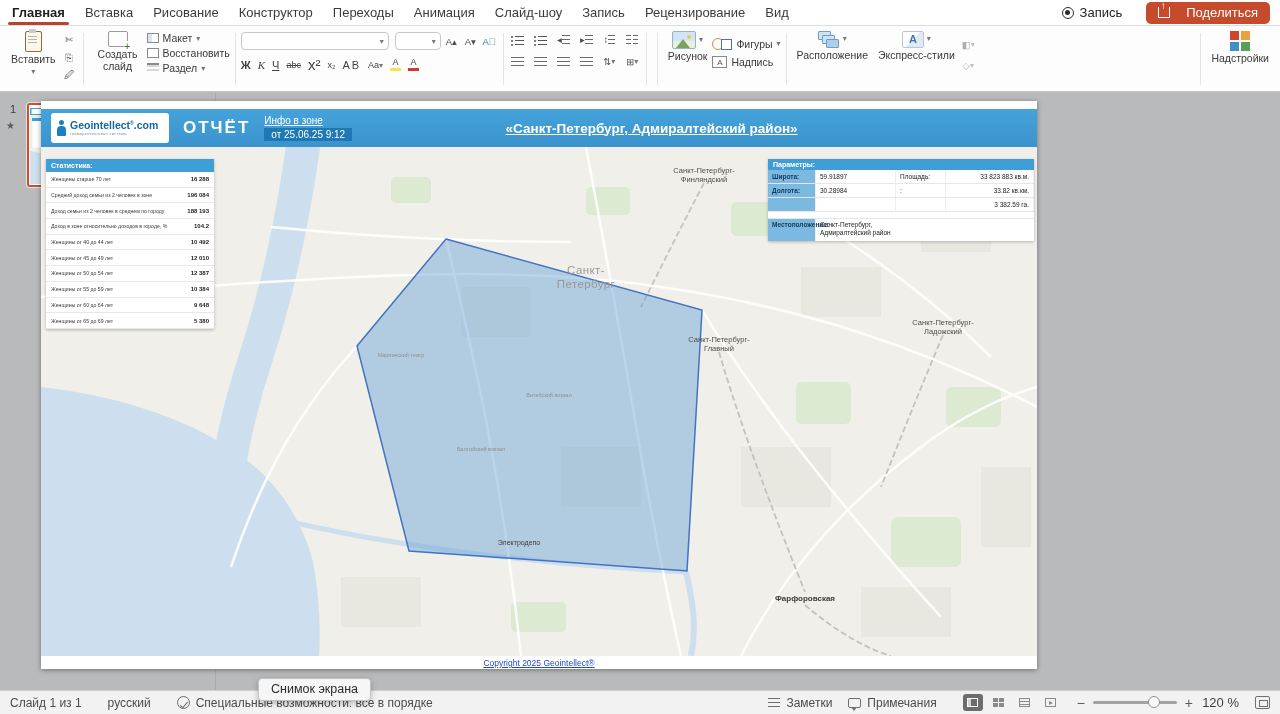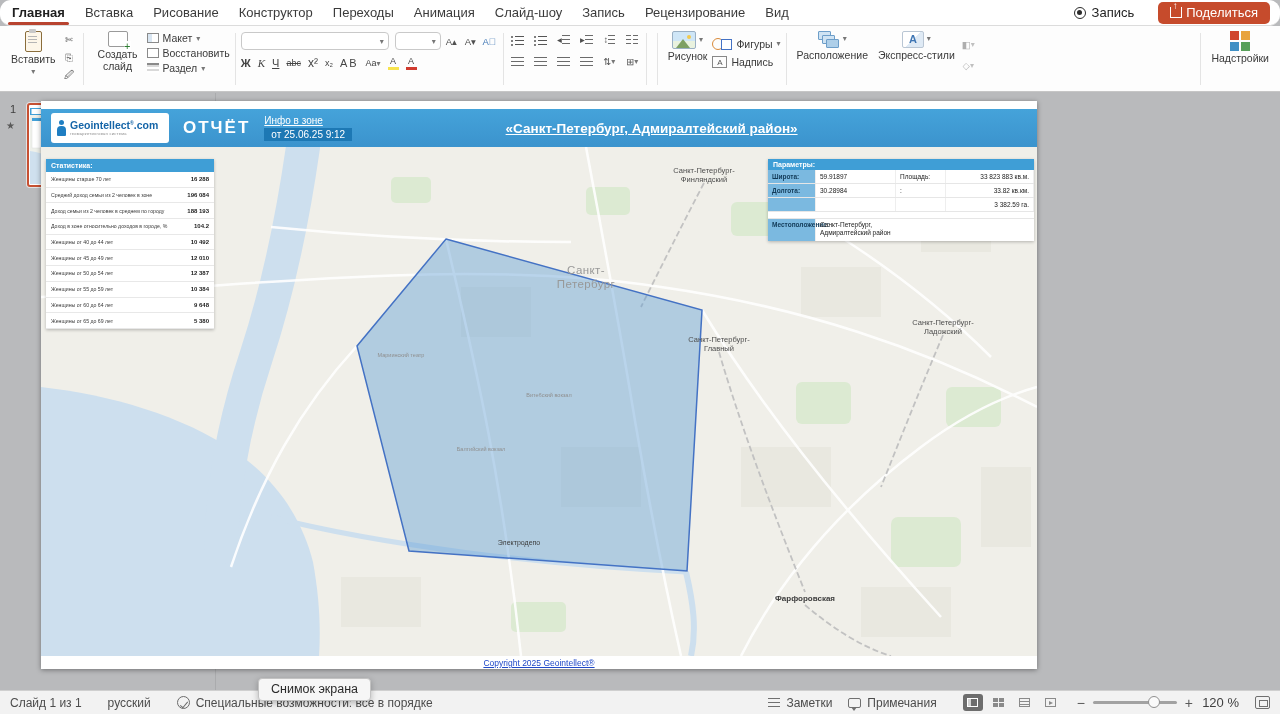--- a/index.html
+++ b/index.html
@@ -1,29 +1,29 @@
 <!DOCTYPE html>
 <html><head>
 <meta charset="utf-8">
 <style>
   * { box-sizing: border-box; margin: 0; padding: 0; }
   html,body { width:1280px; height:714px; overflow:hidden; }
   body { font-family:"Liberation Sans", sans-serif; background:#b9babc; position:relative; font-size:12px; color:#333; }
 
   
-  .menubar { position:absolute; top:0; left:0; right:0; height:26px; background:#ffffff; border-bottom:1px solid #dcdcdc; display:flex; align-items:center; padding:0 10px;border-radius:11px; }
+  .menubar { position:absolute; top:0; left:0; right:0; height:26px; background:#ffffff; border-bottom:1px solid #dcdcdc; display:flex; align-items:center; padding:0 10px; }
   .tabs { display:flex; gap:16px; align-items:center; }
   .menu-tab { font-size:13px; color:#3b3b3b; padding:4px 2px 5px; position:relative; white-space:nowrap; cursor:default; }
   .menu-tab.active { font-weight:bold; color:#1f1f1f; }
   .menu-tab.active::after { content:""; position:absolute; left:-2px; right:-2px; bottom:0; height:3px; background:#b8432f; border-radius:2px; }
   .menubar-right { margin-left:auto; display:flex; align-items:center; gap:14px; }
   .record-btn { display:flex; align-items:center; gap:6px; font-size:13px; color:#222; padding:3px 10px; border-radius:5px; }
   .rec-ico { width:12px; height:12px; border:1.5px solid #2b2b2b; border-radius:50%; position:relative; }
   .rec-ico::after { content:""; position:absolute; left:2.2px; top:2.2px; width:5px; height:5px; background:#2b2b2b; border-radius:50%; }
-  .share-btn { display:flex; align-items:center; gap:4px; background:#c64b2c; color:#fff; font-size:13px; padding:3px 12px 4px; border-radius:5px; }
+  .share-btn { display:flex; align-items:center; gap:16px; background:#c64b2c; color:#fff; font-size:13px; padding:3px 12px 4px; border-radius:5px; }
   .share-ico { width:12px; height:11px; border:1.3px solid #fff; border-top:none; position:relative; display:inline-block; }
   .share-ico::after { content:"↑"; position:absolute; left:1.5px; top:-7px; font-size:10px; color:#fff; font-weight:bold; }
 
   
   .ribbon { position:absolute; top:26px; left:0; right:0; height:66px; background:#fdfdfd; border-bottom:1px solid #c6c6c6; display:flex; align-items:stretch; padding:3px 6px 2px; }
   .rsep { width:1px; background:#e4e4e4; margin:4px 5px; flex:none; }
   .big-btn { display:flex; flex-direction:column; align-items:center; justify-content:flex-start; padding:2px 5px; gap:2px; font-size:10.5px; color:#3a3a3a; text-align:center; line-height:1.1; }
   .caret { font-size:8px; color:#777; }
   .stack { display:flex; flex-direction:column; justify-content:flex-start; gap:3px; padding-top:3px; }
   .srow { display:flex; align-items:center; gap:4px; font-size:10.5px; color:#3a3a3a; white-space:nowrap; }
@@ -239,21 +239,21 @@
         </span>
       <span class="mi">A▴</span>
       <span class="mi">A▾</span>
       <span class="mi" style="color:#3f76b4">A⃠</span>
     </div>
     <div class="fmt-row" style="gap:7px">
       <span class="letter b">Ж</span>
       <span class="letter i">К</span>
       <span class="letter u">Ч</span>
       <span class="letter s">abc</span>
-      <span class="letter" style="font-size:12px">x²</span>
+      <span class="letter" style="font-size:15px">x²</span>
       <span class="letter" style="font-size:9px">x₂</span>
       <span class="letter" style="font-size:11px; letter-spacing:2px">АВ</span>
       <span class="letter" style="font-size:9px"><span>Aa</span><span class="caret">▾</span></span>
       <span class="colorbar">
         <span class="letter" style="font-size:9px">А</span>
         <span class="bar" style="background:#f7e34d"></span>
       </span>
       <span class="colorbar">
         <span class="letter" style="font-size:9px">А</span>
         <span class="bar" style="background:#d03b2f"></span>

